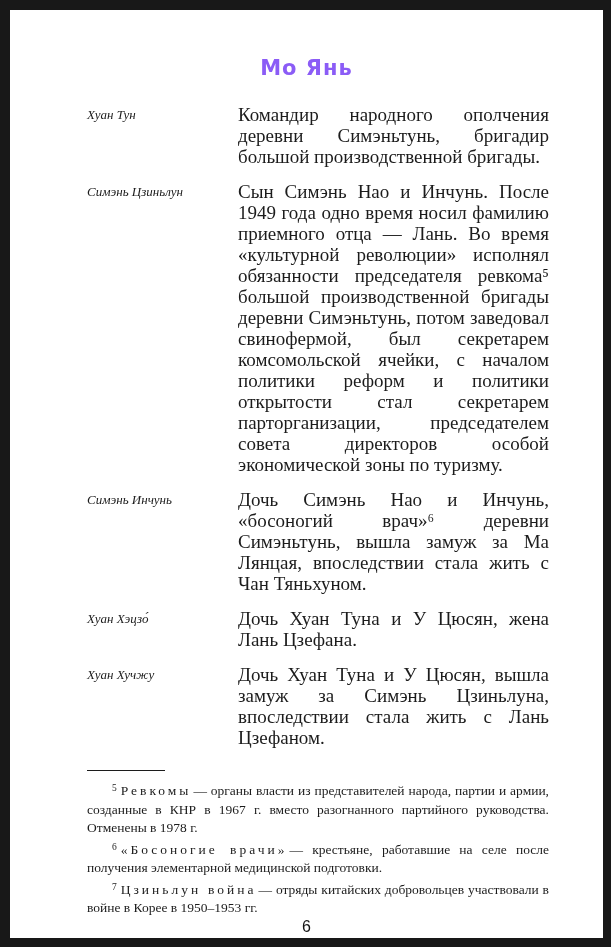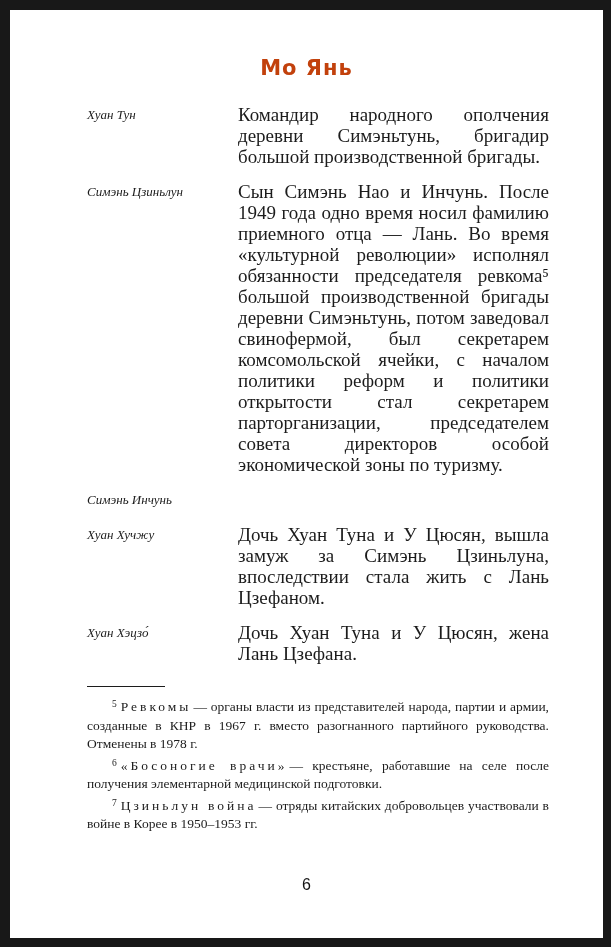--- a/index.html
+++ b/index.html
@@ -24,21 +24,21 @@
     flex-direction: column;
     box-sizing: border-box;
   }
   .book-header {
     margin-top: 46px;
     text-align: center;
     font-family: "DejaVu Sans", sans-serif;
     font-weight: bold;
     font-size: 21px;
     letter-spacing: 1px;
-    color: #c2410c;
+    color: #8b5cf6;
   }
   .entries {
     margin: 24px 0 0 77px;
     width: 462px;
   }
   .entry {
     display: flex;
     margin-bottom: 14px;
   }
   .entry-name {
@@ -107,30 +107,31 @@
         <div class="entry-desc">Командир народного ополчения деревни Симэньтунь, бригадир большой производственной бригады.</div>
       </div>
 
       <div class="entry">
         <div class="entry-name">Симэнь Цзиньлун</div>
         <div class="entry-desc">Сын Симэнь Нао и Инчунь. После 1949 года одно время носил фамилию приемного отца — Лань. Во время «культурной революции» исполнял обязанности председателя ревкома⁵ большой производственной бригады деревни Симэньтунь, потом заведовал свинофермой, был секретарем комсомольской ячейки, с началом политики реформ и политики открытости стал секретарем парторганизации, председателем совета директоров особой экономической зоны по туризму.</div>
       </div>
 
       <div class="entry">
         <div class="entry-name">Симэнь Инчунь</div>
+        <div class="entry-desc">Дочь Симэнь Нао и Инчунь, «босоногий врач»⁶ деревни Симэньтунь, вышла замуж за Ма Лянцая, впоследствии стала жить с Чан Тяньхуном.</div>
+      </div>
+
+      <div class="entry">
+        <div class="entry-name">Хуан Хэцзо́</div>
+        <div class="entry-desc">Дочь Хуан Туна и У Цюсян, жена Лань Цзефана.</div>
       </div>
 
       <div class="entry">
         <div class="entry-name">Хуан Хучжу</div>
         <div class="entry-desc">Дочь Хуан Туна и У Цюсян, вышла замуж за Симэнь Цзиньлуна, впоследствии стала жить с Лань Цзефаном.</div>
-      </div>
-
-      <div class="entry">
-        <div class="entry-name">Хуан Хэцзо́</div>
-        <div class="entry-desc">Дочь Хуан Туна и У Цюсян, жена Лань Цзефана.</div>
       </div>
 
 
     </div>
 
     <div class="footnotes">
       <div class="fn-rule"></div>
 
       <div class="footnote">
         <span class="fn-marker">5</span><span class="fn-term">Ревкомы</span><span>— органы власти из представителей народа, партии и армии, созданные в КНР в 1967 г. вместо разогнанного партийного руководства. Отменены в 1978 г.</span>

